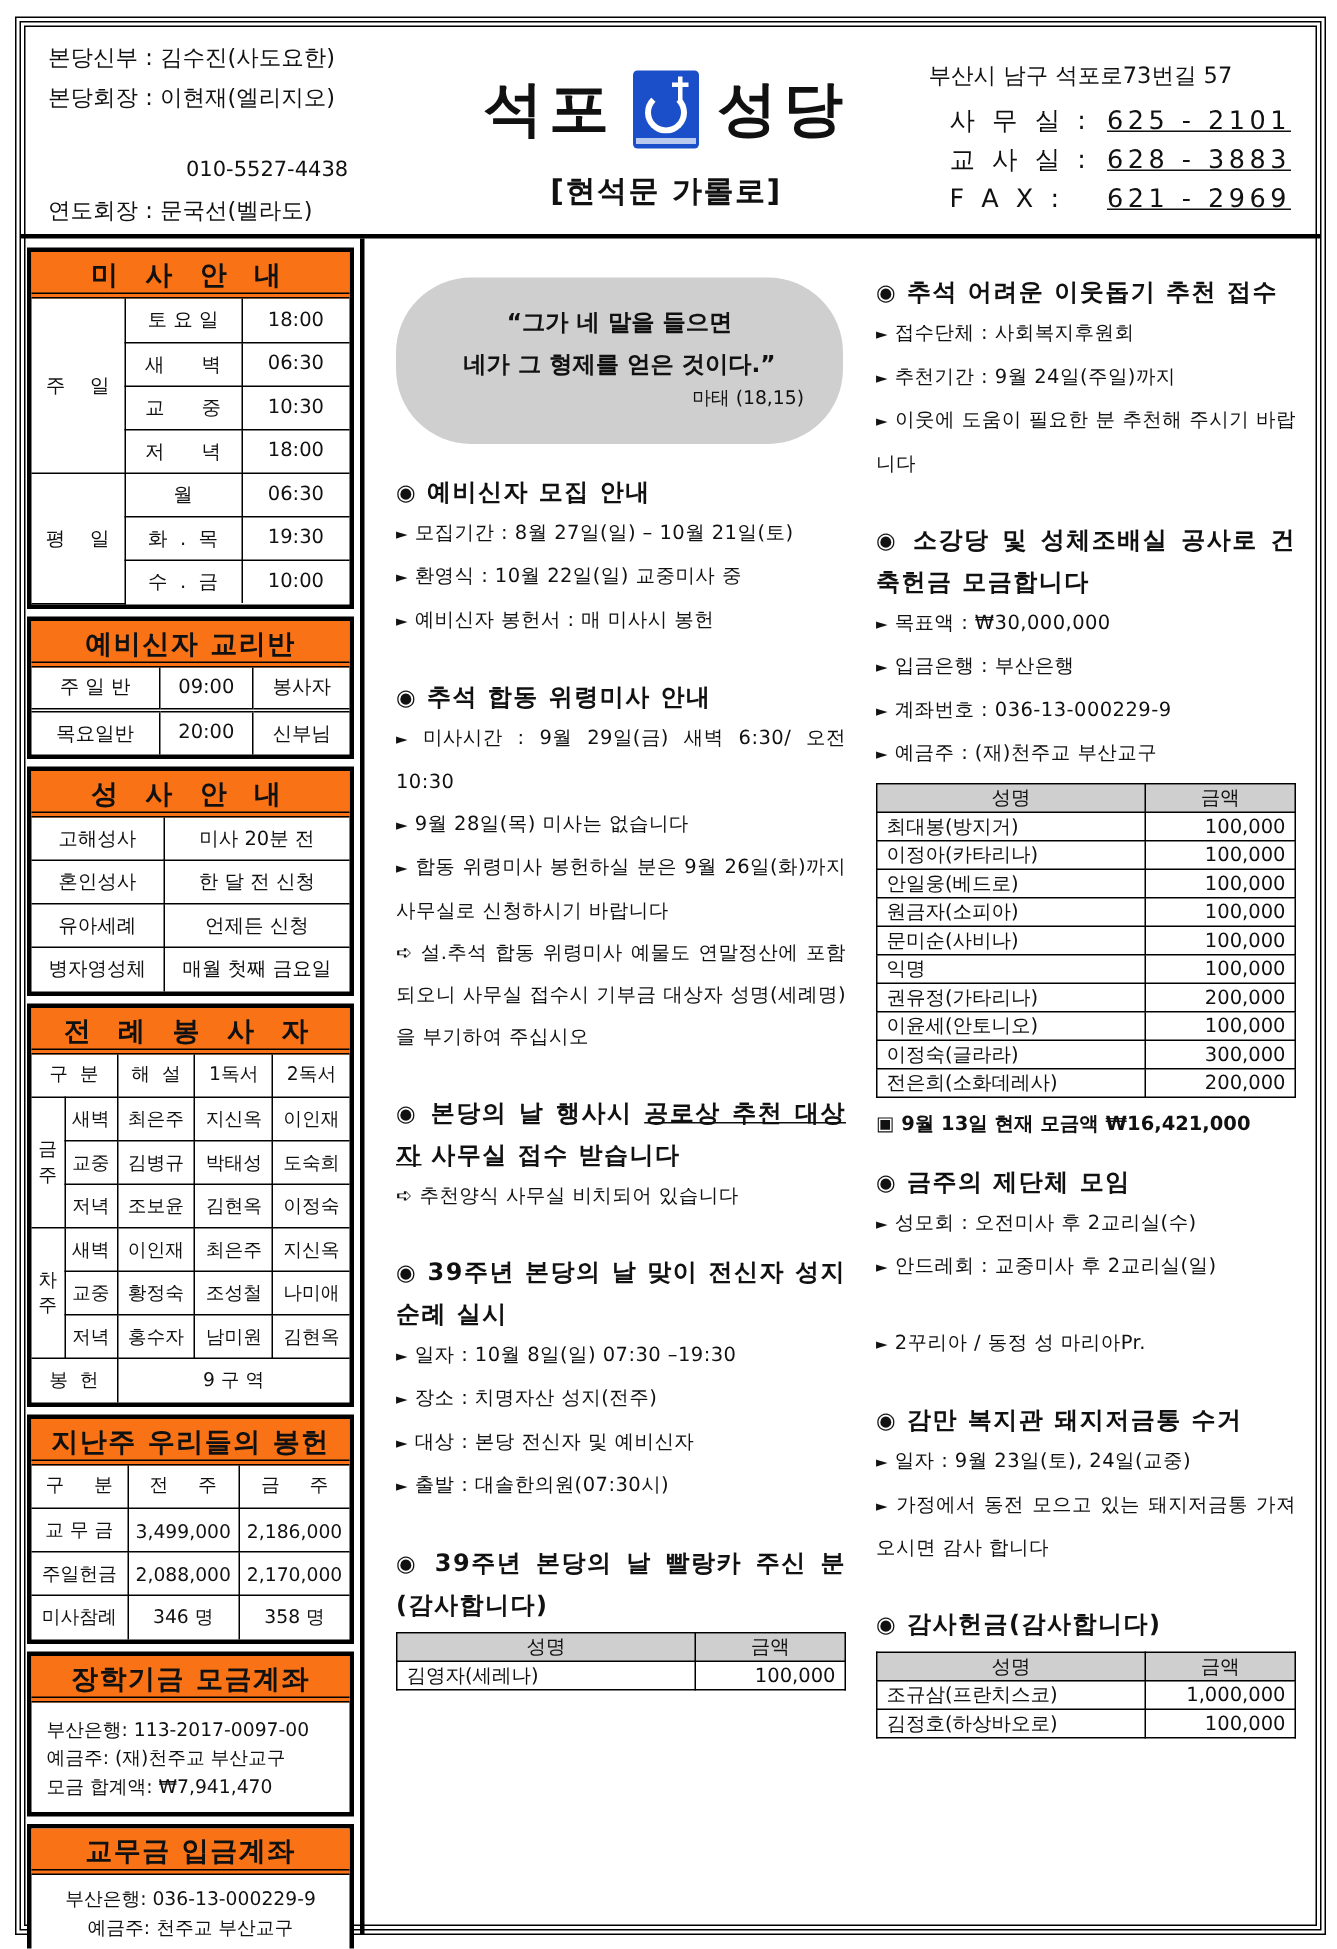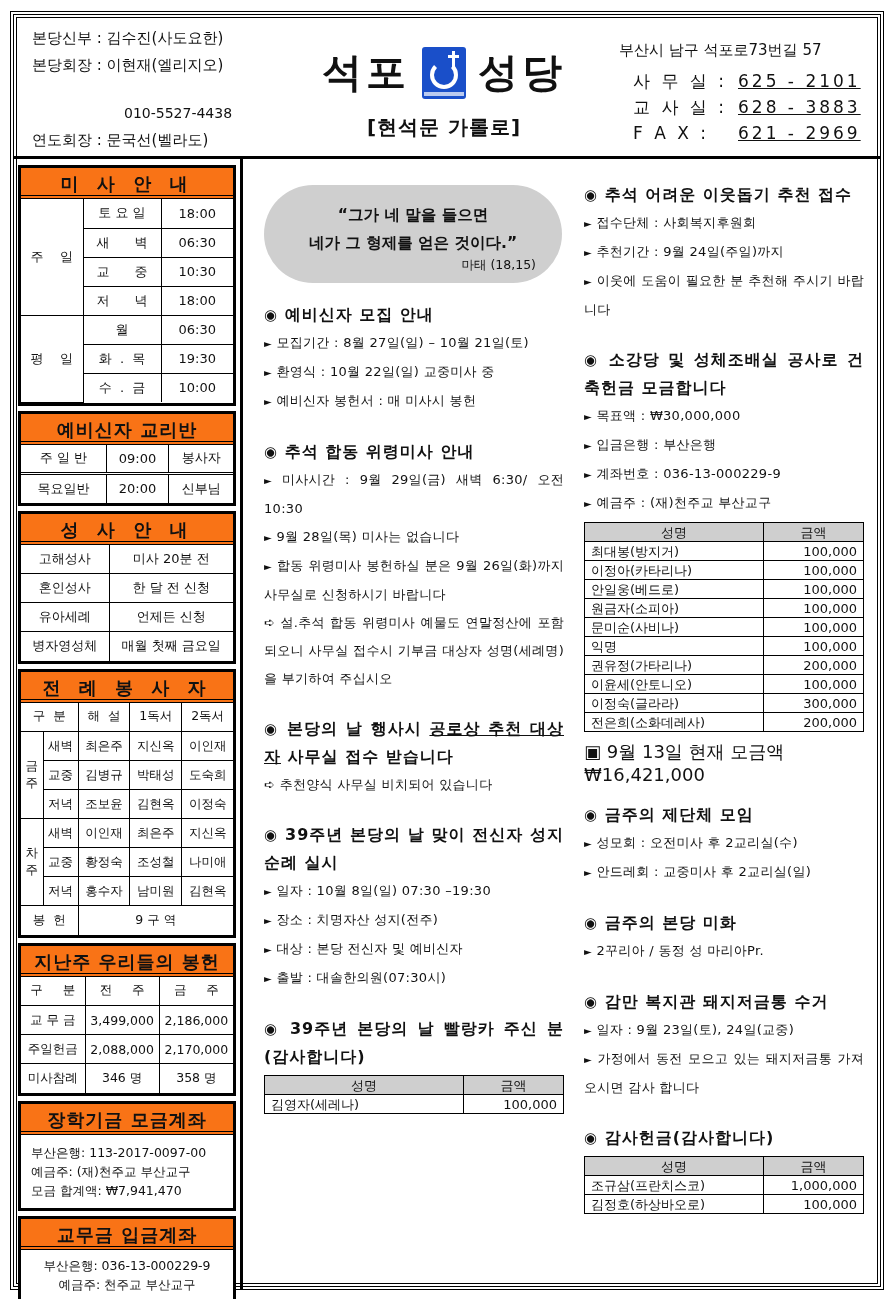--- a/index.html
+++ b/index.html
@@ -41,36 +41,36 @@
   .box table td:last-child { border-right: none; }
   .box table tr:last-child td { border-bottom: none; }
   .box.small table td { font-size: 12.5px; height: 29px; }
   .dbl-row td { border-bottom: 3px double #000 !important; }
   .acct { padding: 8px 10px; font-size: 12.5px; line-height: 19px; border-radius: 32px; }
   .acct.center { text-align: center; padding: 6px 4px; }
 
   .mid-col { position: absolute; left: 250px; top: 170px; width: 300px; }
   .right-col { position: absolute; left: 570px; top: 166px; width: 280px; }
 
-  .quote { width: 298px; height: 98px; background: #cfcfcf; border-radius: 50px; text-align: center;
+  .quote { width: 298px; height: 111px; background: #cfcfcf; border-radius: 50px; text-align: center;
            padding-top: 16px; font-weight: bold; font-size: 15.5px; line-height: 28px; margin-bottom: 18px; }
   .quote .ref { font-weight: normal; font-size: 12.5px; text-align: right; padding-right: 26px; line-height: 16px; }
 
   .sec { margin-bottom: 22px; }
   .sec h3 { font-size: 16px; font-weight: bold; line-height: 28px; text-align: justify; letter-spacing: 1px; }
   .sec h3 .u { text-decoration: underline; }
   .sec p { font-size: 13px; line-height: 28px; text-align: justify; letter-spacing: 0.3px; }
   .bullet { font-size: 10px; }
   .radio { font-size: 15px; }
 
   .dtable { width: 100%; border: 1px solid #000; margin-top: 4px; }
   .dtable td, .dtable th { border: 1px solid #000; font-size: 13px; height: 19px; line-height: 17px; padding: 0 6px; }
   .dtable th { background: #cfcfcf; font-weight: normal; }
   .dtable td.amt { text-align: right; }
-  .total { font-size: 18px; font-weight: normal; margin-top: 8px; }
+  .total { font-size: 13px; font-weight: bold; margin-top: 8px; }
 </style>
 </head>
 <body>
 
 <div class="page">
 
   <div class="header">
     <div class="hdr-left">
       <div class="row"><span>본당신부 :</span> <span>김수진(사도요한)</span></div>
       <div class="row"><span>본당회장 :</span> <span>이현재(엘리지오)</span></div>
@@ -404,21 +404,20 @@
       <div class="total"><span>▣</span> <span>9월 13일 현재 모금액 ₩16,421,000</span></div>
     </div>
 
     <div class="sec">
       <h3><span class="radio">◉</span> <span>금주의 제단체 모임</span></h3>
       <p><span class="bullet">►</span> <span>성모회 : 오전미사 후 2교리실(수)</span></p>
       <p><span class="bullet">►</span> <span>안드레회 : 교중미사 후 2교리실(일)</span></p>
     </div>
 
     <div class="sec">
-      <h3><span class="radio">◉</span> <span>금주의 본당 미화</span></h3>
       <p><span class="bullet">►</span> <span>2꾸리아 / 동정 성 마리아Pr.</span></p>
     </div>
 
     <div class="sec">
       <h3><span class="radio">◉</span> <span>감만 복지관 돼지저금통 수거</span></h3>
       <p><span class="bullet">►</span> <span>일자 : 9월 23일(토), 24일(교중)</span></p>
       <p><span class="bullet">►</span> <span>가정에서 동전 모으고 있는 돼지저금통 가져오시면 감사 합니다</span></p>
     </div>
 
     <div class="sec">

